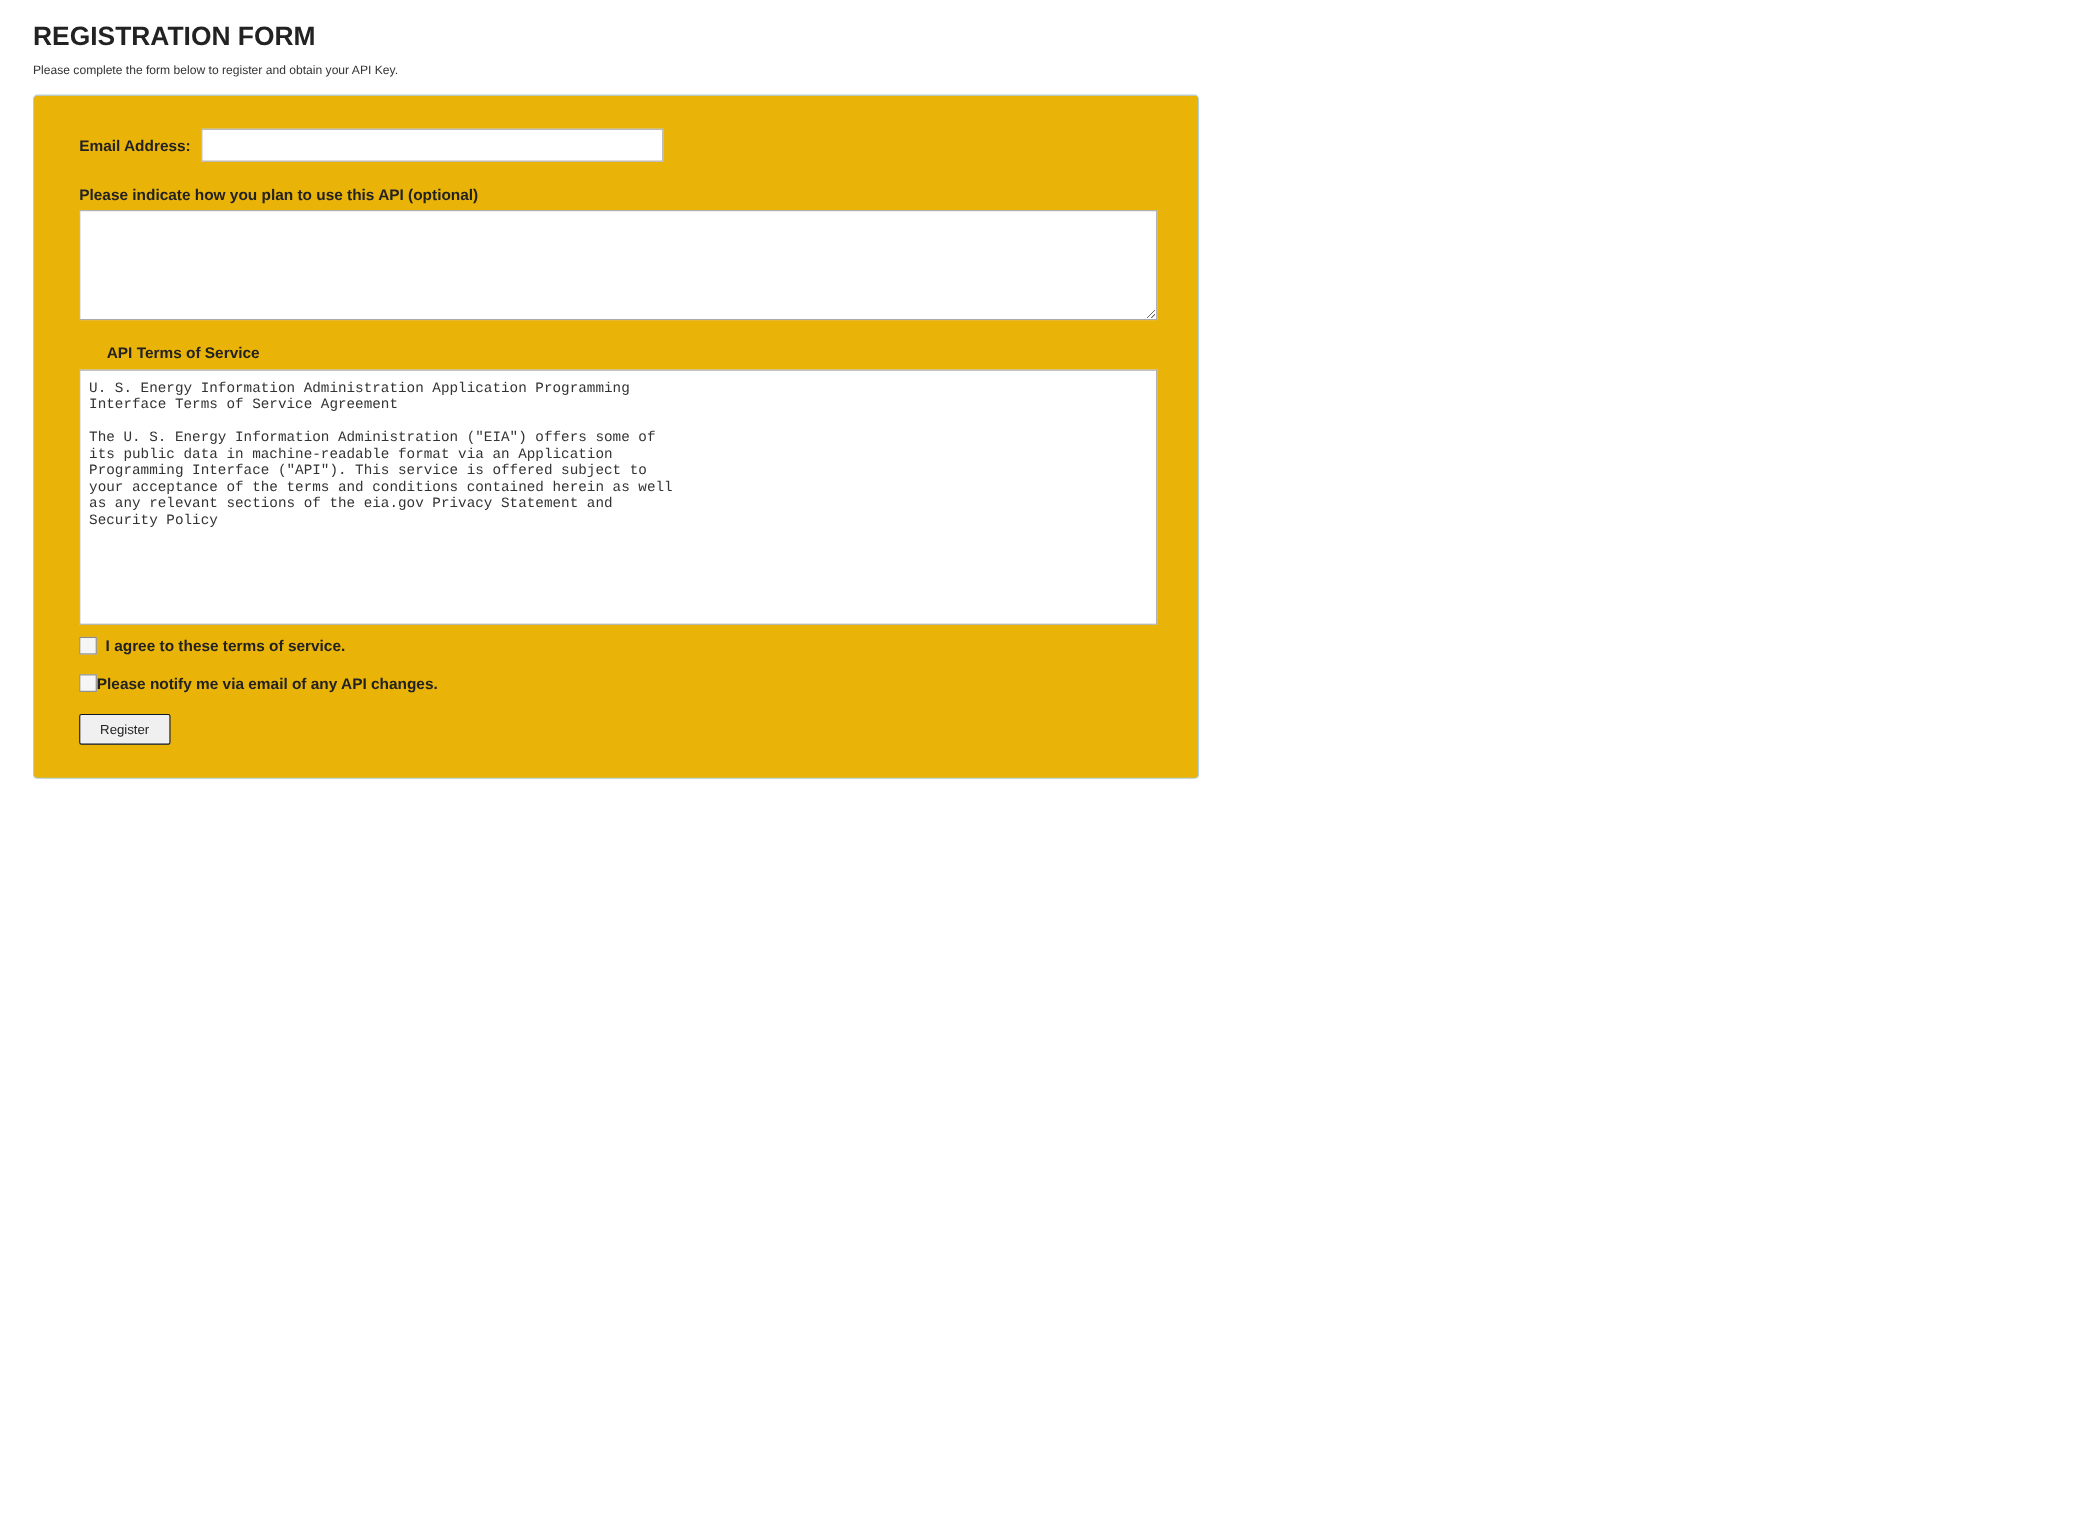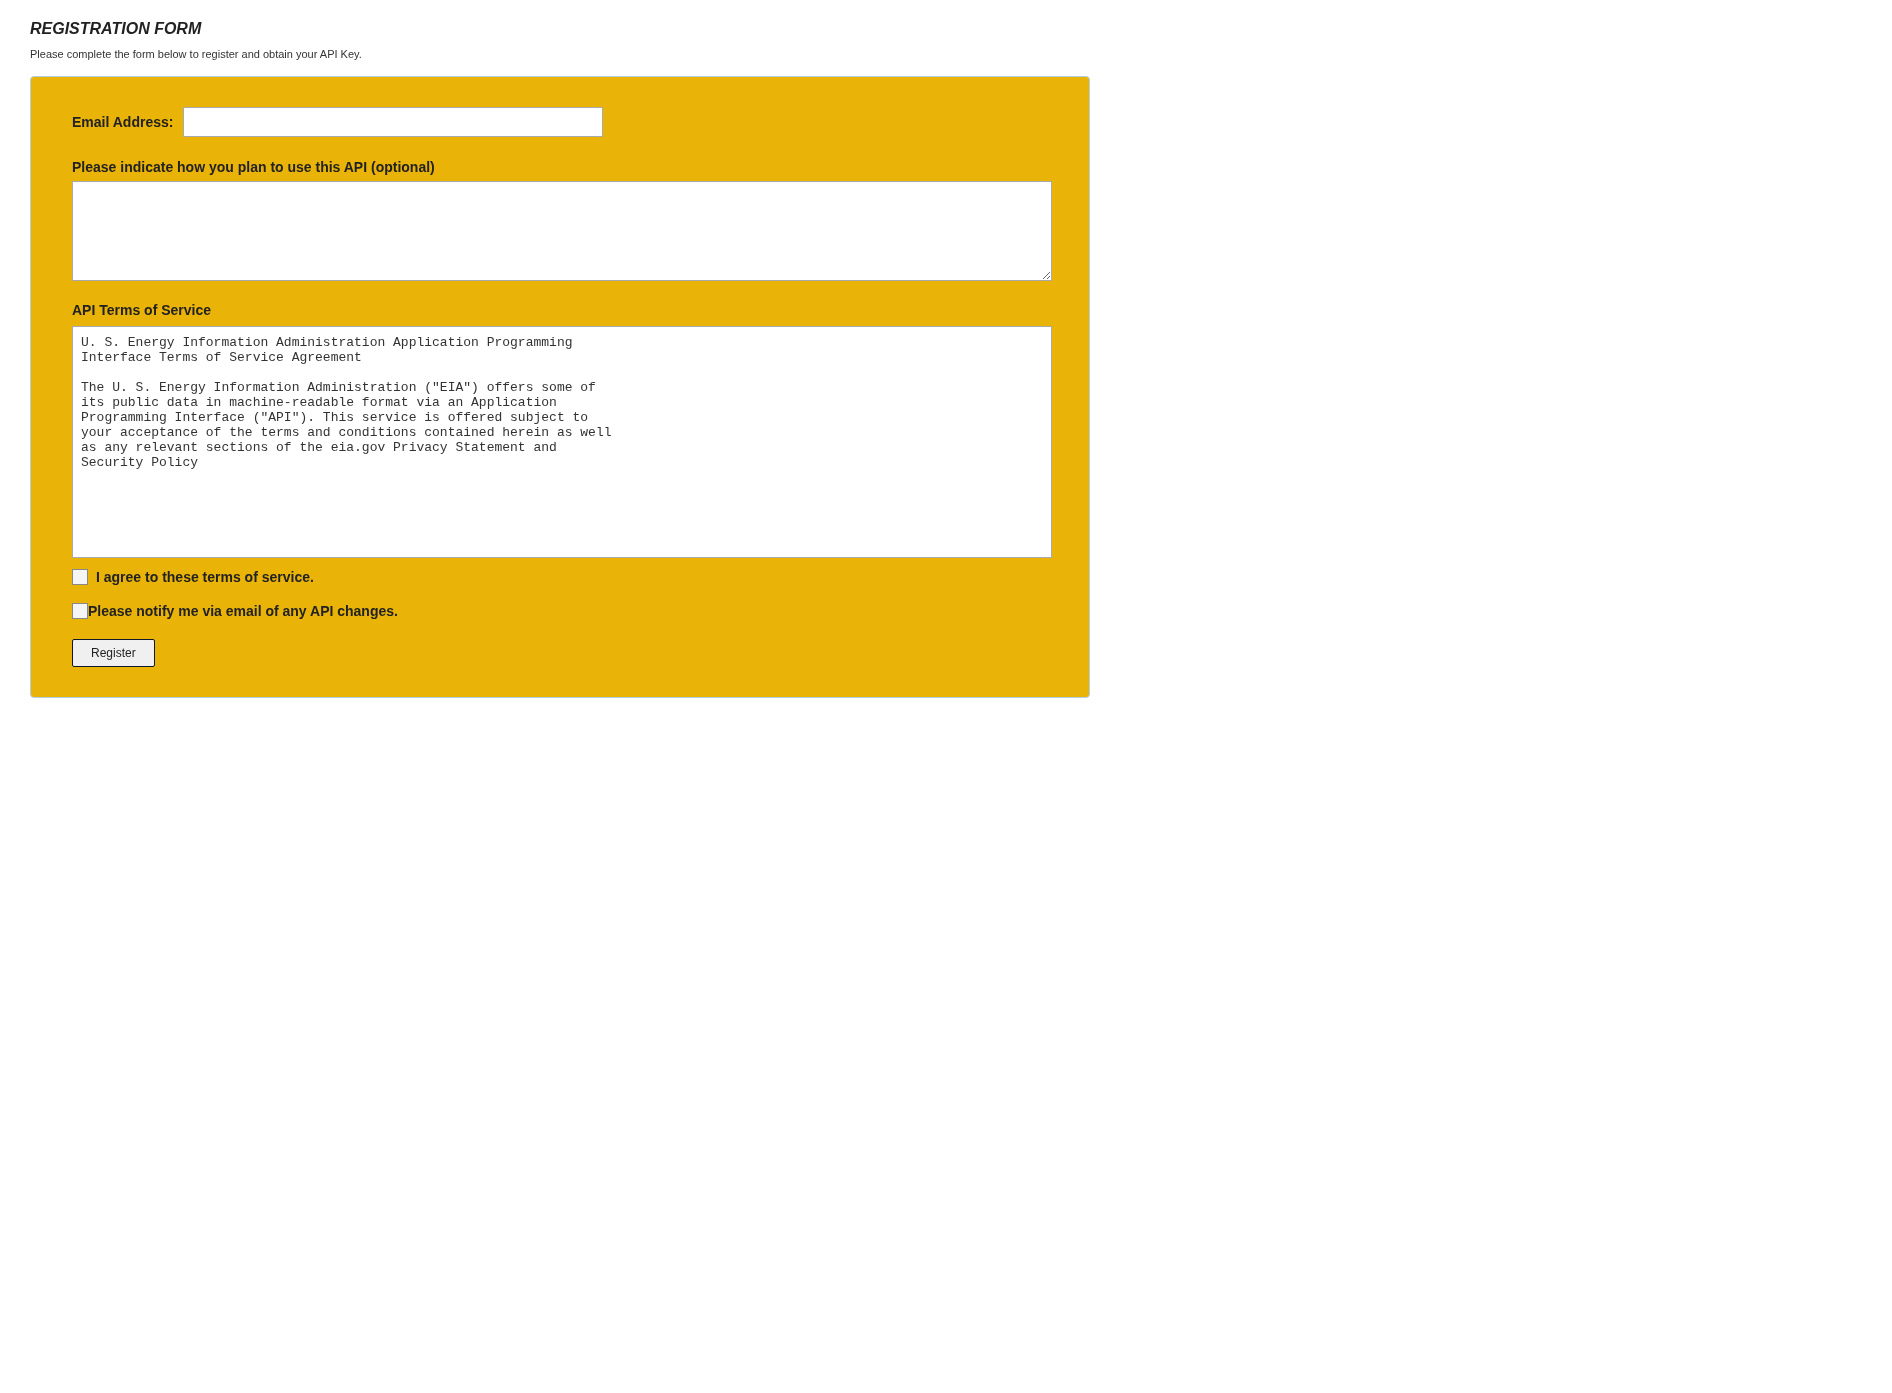--- a/index.html
+++ b/index.html
@@ -10,25 +10,24 @@
 
     body {
       font-family: Arial, Helvetica, sans-serif;
       font-size: 14px;
       color: #333;
       background: #fff;
       padding: 20px 30px;
     }
 
     .page-title {
-      font-size: 16px;
+      font-size: 24px;
       font-weight: bold;
       margin-bottom: 10px;
       color: #222;
-      font-style: italic;
     }
 
     .page-subtitle {
       font-size: 11px;
       margin-bottom: 16px;
       color: #333;
     }
 
     .form-container {
       background: #eab308;
@@ -88,20 +87,21 @@
     .tos-section {
       margin-top: 8px;
     }
 
     .tos-label {
       font-weight: bold;
       font-size: 14px;
       margin-bottom: 8px;
       display: block;
       color: #222;
+      margin-left: 25px;
     }
 
     .tos-textarea {
       width: 100%;
       max-width: 980px;
       height: 232px;
       border: 1px solid #aaa;
       background: #fff;
       padding: 8px;
       font-size: 13px;

